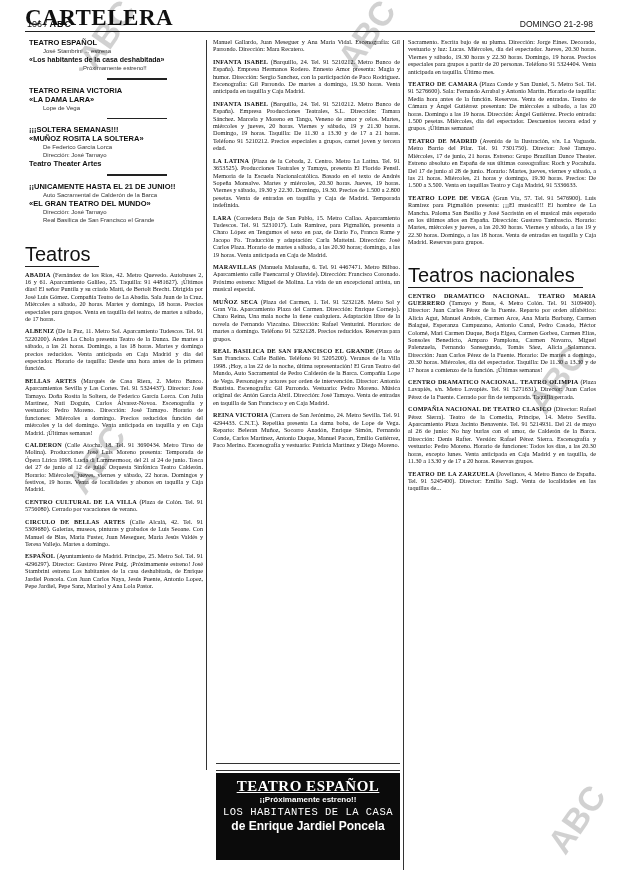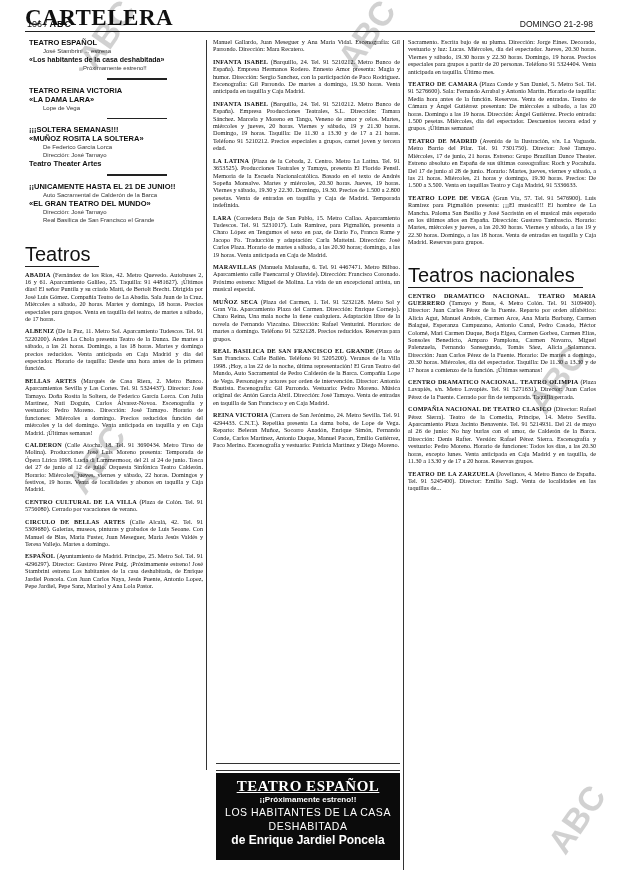--- a/index.html
+++ b/index.html
@@ -17,21 +17,21 @@
   .promo{font-family:"Liberation Sans",sans-serif;padding-left:4px;}
   .promo .t{font-weight:bold;font-size:7.5px;line-height:9px;}
   .promo .s{font-size:6px;line-height:8px;padding-left:14px;color:#333;}
   .promo .sep{width:60px;height:1.5px;background:#222;margin:6px 0 6px 78px;}
   .secTitle{font-family:"Liberation Sans",sans-serif;font-size:20px;line-height:24px;margin:18px 0 4px 0;border-bottom:1.5px solid #222;display:inline-block;padding-right:8px;}
   .entry{margin:0 0 5px 0;}
   .entry b{font-weight:bold;letter-spacing:.2px;}
   .ad{position:absolute;left:216px;top:773px;width:184px;height:87px;background:#0b0b0b;color:#fff;text-align:center;font-family:"Liberation Sans",sans-serif;}
   .ad .h{font-family:"Liberation Serif",serif;font-weight:bold;font-size:15px;line-height:18px;margin-top:4px;text-decoration:underline;letter-spacing:.5px;}
   .ad .p{font-weight:bold;font-size:8px;line-height:10px;}
-  .ad .t{font-family:Liberation Sans, sans-serif;font-size:10.5px;line-height:14px;letter-spacing:.5px;}
+  .ad .t{font-family:Liberation Mono, monospace;font-size:10.5px;line-height:14px;letter-spacing:.5px;}
   .ad .a{font-weight:bold;font-size:12px;line-height:12px;margin-top:1px;}
   .rules{position:absolute;left:216px;top:763px;width:184px;height:6px;border-top:1px solid #333;border-bottom:1px solid #333;}
   .wm{position:absolute;color:rgba(0,0,0,.18);font-family:"Liberation Sans",sans-serif;font-size:34px;font-weight:bold;transform:rotate(-55deg);}
 </style>
 </head>
 <body>
 
 <div class="header">
   <div class="pg"><span>106</span> / <b>ABC</b></div>
   <div class="sec">CARTELERA</div>
@@ -86,21 +86,20 @@
   <div class="entry"><b>MUÑOZ SECA</b> <span>(Plaza del Carmen, 1. Tel. 91 5232128. Metro Sol y Gran Vía. Aparcamiento Plaza del Carmen. Dirección: Enrique Cornejo). Charo Reina, Una mala noche la tiene cualquiera. Adaptación libre de la novela de Fernando Vizcaíno. Dirección: Rafael Venturini. Horarios: de martes a domingo. Teléfono 91 5232128. Precios reducidos. Reservas para grupos.</span></div>
   <div class="entry"><b>REAL BASILICA DE SAN FRANCISCO EL GRANDE</b> <span>(Plaza de San Francisco. Calle Bailén. Teléfono 91 5205200). Veranos de la Villa 1998. ¡Hoy, a las 22 de la noche, última representación! El Gran Teatro del Mundo, Auto Sacramental de Pedro Calderón de la Barca. Compañía Lope de Vega. Personajes y actores por orden de intervención. Director: Antonio Bautista. Escenografía: Gil Parrondo. Vestuario: Pedro Moreno. Música original de: Antón García Abril. Dirección: José Tamayo. Venta de entradas en taquilla de San Francisco y en Caja Madrid.</span></div>
   <div class="entry"><b>REINA VICTORIA</b> <span>(Carrera de San Jerónimo, 24. Metro Sevilla. Tel. 91 4294433. C.N.T.). Repelika presenta La dama boba, de Lope de Vega. Reparto: Beleran Muñoz, Socorro Anadón, Enrique Simón, Fernando Conde, Carlos Martinez, Antonio Duque, Manuel Pacon, Emilio Gutiérrez, Paco Merino. Escenografía y vestuario: Patricia Martinez y Diego Moreno.</span></div>
 </div>
 
 <div class="rules"></div>
 <div class="ad">
   <div class="h">TEATRO ESPAÑOL</div>
   <div class="p">¡¡Próximamente estreno!!</div>
   <div class="t">LOS HABITANTES DE LA CASA</div>
-  <div class="t">DESHABITADA</div>
   <div class="a">de Enrique Jardiel Poncela</div>
 </div>
 
 <div class="col c3">
   <div class="entry"><span>Sacramento. Escrita bajo de su pluma. Dirección: Jorge Eines. Decorado, vestuario y luz: Lucas. Miércoles, día del espectador. Jueves, 20.30 horas. Viernes y sábado, 19.30 horas y 22.30 horas. Domingo, 19 horas. Precios especiales para grupos a partir de 20 personas. Teléfono 91 5324404. Venta anticipada en taquilla. Último mes.</span></div>
   <div class="entry"><b>TEATRO DE CAMARA</b> <span>(Plaza Conde y San Daniel, 5. Metro Sol. Tel. 91 5276600). Sala: Fernando Arrabal y Antonio Martín. Horario de taquilla: Media hora antes de la función. Reservas. Venta de entradas. Teatro de Cámara y Ángel Gutiérrez presentan: De miércoles a sábado, a las 20 horas. Domingo a las 19 horas. Dirección: Ángel Gutiérrez. Precio entrada: 1.500 pesetas. Miércoles, día del espectador. Descuentos tercera edad y grupos. ¡Últimas semanas!</span></div>
   <div class="entry"><b>TEATRO DE MADRID</b> <span>(Avenida de la Ilustración, s/n. La Vaguada. Metro Barrio del Pilar. Tel. 91 7301750). Director: José Tamayo. Miércoles, 17 de junio, 21 horas. Estreno: Grupo Brazilian Dance Theater. Estreno absoluto en España de sus últimas coreografías: Roch y Pocahula. Del 17 de junio al 28 de junio. Horario: Martes, jueves, viernes y sábado, a las 21 horas. Miércoles, 21 horas y domingo, 19.30 horas. Precios: De 1.500 a 3.500. Venta en taquillas Teatro y Caja Madrid, 91 5336633.</span></div>
   <div class="entry"><b>TEATRO LOPE DE VEGA</b> <span>(Gran Vía, 57. Tel. 91 5476900). Luis Ramírez para Pigmalión presenta: ¡¡¡El musical!!! El hombre de La Mancha. Paloma San Basilio y José Sacristán en el musical más esperado en los últimos años en España. Dirección: Gustavo Tambascio. Horario: Martes, miércoles y jueves, a las 20.30 horas. Viernes y sábado, a las 19 y 22.30 horas. Domingo, a las 18 horas. Venta de entradas en taquilla y Caja Madrid. Reservas para grupos.</span></div>
 
   <div class="secTitle" style="margin-top:12px">Teatros nacionales</div>

